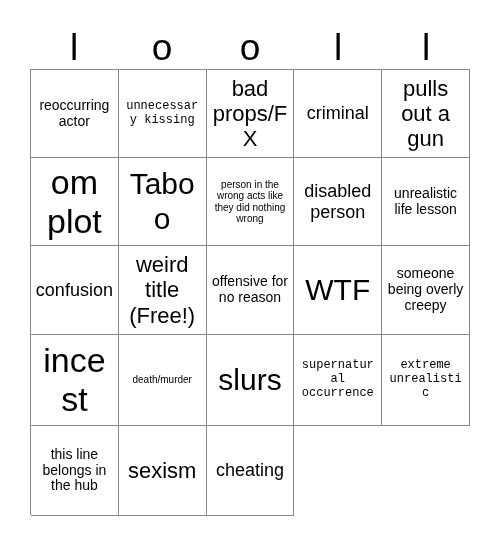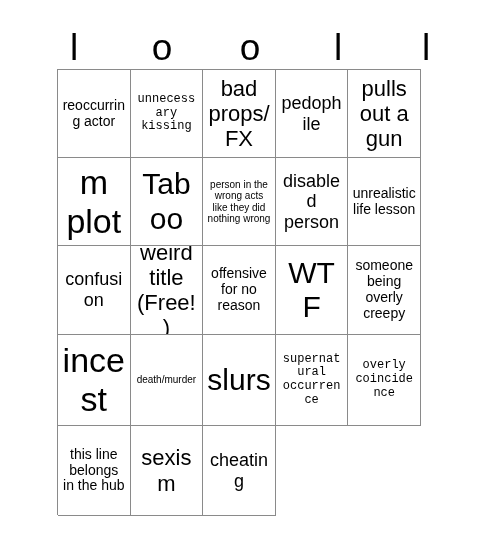--- a/index.html
+++ b/index.html
@@ -42,29 +42,28 @@
     font-weight: 400;
     color: #000;
     letter-spacing: 0;
   }
 
   
   #bingo-grid {
     position: absolute;
     left: 30px;
     top: 69px;
-    width: 364px;
+    width: 440px;
     height: 446px;
     display: grid;
     grid-template-columns: repeat(5, 1fr);
     grid-template-rows: 88px 88px 89px 91px 90px;
     border-top: 1px solid #8a8a8a;
     border-left: 1px solid #8a8a8a;
     box-sizing: border-box;
-    margin-left: 27px;
   }
   .bingo-cell {
     border-right: 1px solid #8a8a8a;
     border-bottom: 1px solid #8a8a8a;
     box-sizing: border-box;
     display: flex;
     align-items: center;
     justify-content: center;
     text-align: center;
     padding: 2px 4px;
@@ -104,21 +103,21 @@
       <div class="bingo-cell fs-sm">
         <span class="cell-text">reoccurring actor</span>
       </div>
       <div class="bingo-cell fs-xs">
         <span class="cell-text">unnecessary kissing</span>
       </div>
       <div class="bingo-cell fs-lg">
         <span class="cell-text">bad props/FX</span>
       </div>
       <div class="bingo-cell fs-md">
-        <span class="cell-text">pedophile</span>
+        <span class="cell-text">criminal</span>
       </div>
       <div class="bingo-cell fs-lg">
         <span class="cell-text">pulls out a gun</span>
       </div>
       <div class="bingo-cell fs-xl">
         <span class="cell-text">random plot twist</span>
       </div>
       <div class="bingo-cell fs-xxl">
         <span class="cell-text">Taboo</span>
       </div>
@@ -152,21 +151,21 @@
       <div class="bingo-cell fs-xxs">
         <span class="cell-text">death/murder</span>
       </div>
       <div class="bingo-cell fs-xxl">
         <span class="cell-text">slurs</span>
       </div>
       <div class="bingo-cell fs-xs">
         <span class="cell-text">supernatural occurrence</span>
       </div>
       <div class="bingo-cell fs-xs">
-        <span class="cell-text">overly coincidence</span>
+        <span class="cell-text">extreme unrealistic</span>
       </div>
       <div class="bingo-cell fs-sm">
         <span class="cell-text">this line belongs in the hub</span>
       </div>
       <div class="bingo-cell fs-lg">
         <span class="cell-text">sexism</span>
       </div>
       <div class="bingo-cell fs-md">
         <span class="cell-text">cheating</span>
       </div>

